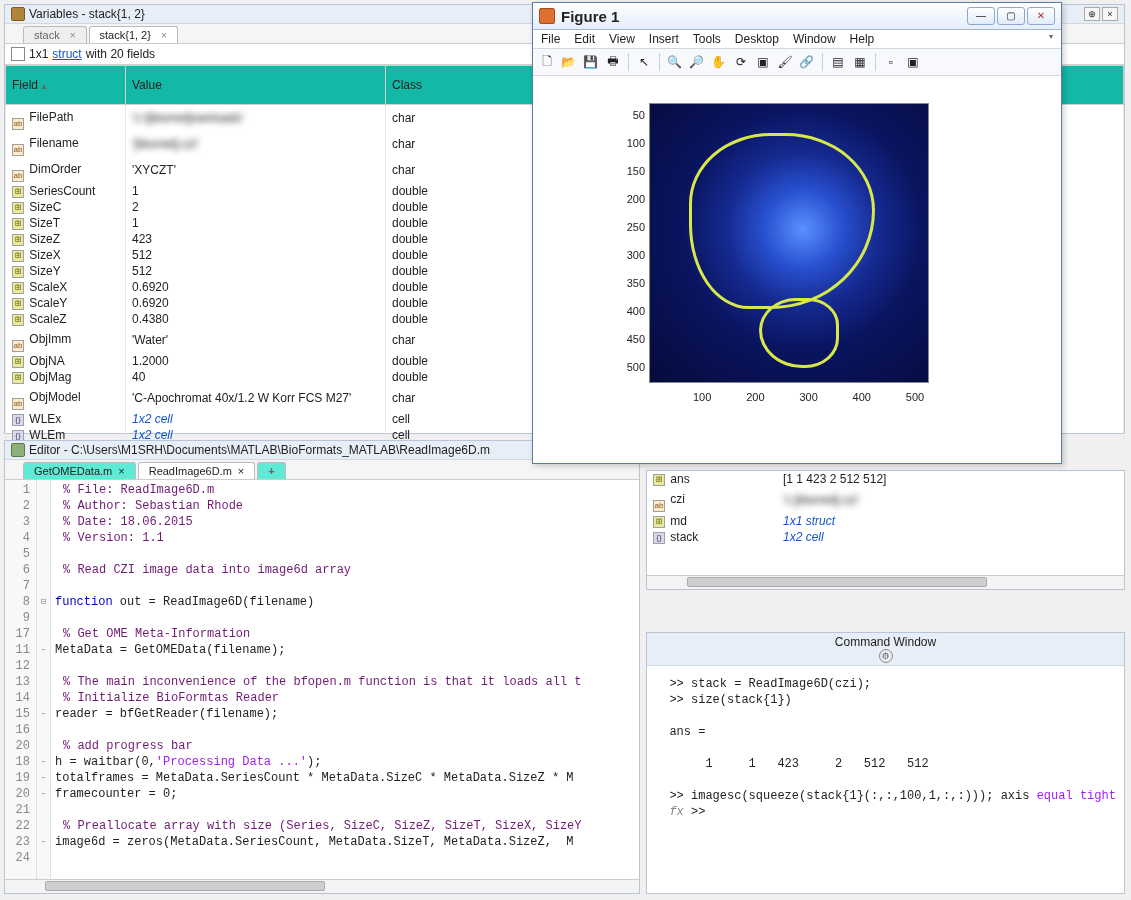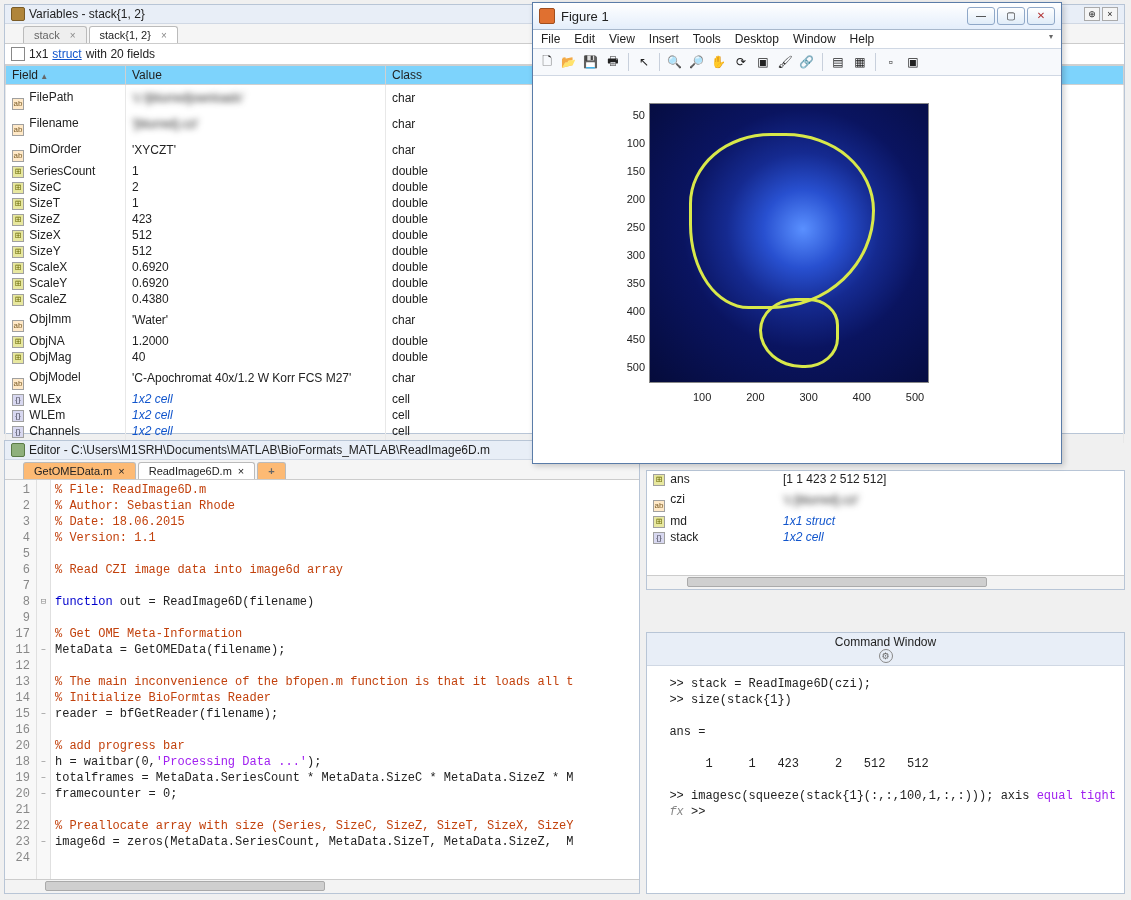--- a/index.html
+++ b/index.html
@@ -16,55 +16,55 @@
   .var-tab { background: #fff; border: 1px solid #bbb; border-bottom: none; border-radius: 3px 3px 0 0; padding: 2px 10px; margin-right: 2px; font-size: 11px; display: flex; align-items: center; gap: 6px; cursor: default; }
   .var-tab.inactive { background: #eee; color: #666; }
   .var-tab .x { color: #888; font-size: 10px; margin-left: 4px; }
 
   .struct-header { padding: 3px 6px; border-bottom: 1px solid #d0d0d0; display: flex; align-items: center; gap: 4px; }
   .struct-header .grid-icon { width: 14px; height: 14px; background: linear-gradient(#fff,#fff) padding-box, linear-gradient(#888,#888); border: 1px solid #888; position: relative; }
   .struct-header a { color: #1155cc; text-decoration: underline; }
 
   .var-table-wrap { height: 378px; overflow: auto; }
   .var-table { width: 100%; border-collapse: collapse; }
-  .var-table th { text-align: left; font-weight: normal; background: #7dd3fc; border: 1px solid #d0d0d0; padding: 2px 6px; position: sticky; top: 0; }
+  .var-table th { text-align: left; font-weight: normal; background: #14b8a6; border: 1px solid #d0d0d0; padding: 12px 6px; position: sticky; top: 0; }
   .var-table th.sorted::after { content: " ▲"; font-size: 8px; color: #666; }
   .var-table td { padding: 1px 6px; border-left: 1px solid #e8e8e8; border-right: 1px solid #e8e8e8; white-space: nowrap; }
   .row-icon { display: inline-block; width: 12px; height: 12px; margin-right: 2px; vertical-align: middle; border: 1px solid #a0a0a0; font-size: 8px; text-align: center; line-height: 10px; }
   .ic-abc { background: #ffe9c8; color: #7a5b26; margin-top: 12px; }
   .ic-num { background: #e8e8a0; color: #666600; }
   .ic-cell { background: #d8d8f0; color: #445; }
   .link { color: #1155cc; font-style: italic; }
   .blurred { filter: blur(3px); }
 
   
   .editor-panel { position: absolute; left: 4px; top: 440px; width: 636px; height: 454px; background: #fff; border: 1px solid #b8c5d6; display: flex; flex-direction: column; }
   .editor-panel .panel-title .icon { background: #8fb07c; border-color: #5a7a46; }
   .editor-tabs { display: flex; background: #f5f5f5; border-bottom: 1px solid #ccc; padding: 2px 2px 0 18px; }
-  .editor-tab { background: #fdba74; border: 1px solid #bbb; border-bottom: none; border-radius: 3px 3px 0 0; padding: 2px 10px; margin-right: 2px; font-size: 11px; display: flex; align-items: center; gap: 6px; cursor: default; }
+  .editor-tab { background: #5eead4; border: 1px solid #bbb; border-bottom: none; border-radius: 3px 3px 0 0; padding: 2px 10px; margin-right: 2px; font-size: 11px; display: flex; align-items: center; gap: 6px; cursor: default; }
   .editor-tab.active { background: #fff; }
   .editor-tab .plus { font-weight: bold; color: #666; }
 
   .code-area { flex: 1; display: flex; overflow: auto; font-family: Consolas, "Courier New", monospace; font-size: 12px; line-height: 16px; }
   .gutter { background: #f8f8f8; color: #888; text-align: right; padding: 2px 6px 2px 2px; border-right: 1px solid #e0e0e0; user-select: none; min-width: 32px; }
   .fold-col { width: 14px; background: #f8f8f8; border-right: 1px solid #e0e0e0; color: #888; text-align: center; padding-top: 2px; }
   .fold-col .fold { font-size: 9px; line-height: 16px; height: 16px; }
   .code { padding: 2px 4px; white-space: pre; }
-  .c-comment { color: #c2410c; }
+  .c-comment { color: #701a75; margin-left: 8px; }
   .c-keyword { color: #0000cd; }
   .c-string  { color: #a020f0; }
 
   .editor-scroll { height: 14px; border-top: 1px solid #ccc; background: #f3f3f3; position: relative; }
   .editor-scroll .thumb { position: absolute; left: 40px; top: 1px; height: 10px; width: 280px; background: #cfcfcf; border: 1px solid #aaa; border-radius: 2px; }
 
   
   .figure-window { position: absolute; left: 532px; top: 2px; width: 530px; height: 462px; background: #fff; border: 1px solid #5a7ca8; box-shadow: 2px 2px 6px rgba(0,0,0,0.2); z-index: 10; }
   .fig-titlebar { background: linear-gradient(#fff,#e4eefb); border-bottom: 1px solid #a8b8cc; padding: 4px 6px; display: flex; align-items: center; gap: 6px; }
   .fig-titlebar .appicon { width: 16px; height: 16px; background: #e07030; border: 1px solid #a04e1e; border-radius: 2px; }
-  .fig-titlebar .title { flex: 1; font-size: 13px; }
+  .fig-titlebar .title { flex: 1; font-size: 15px; font-weight: bold; }
   .fig-titlebar .winbtns { display: flex; gap: 2px; }
   .fig-titlebar .winbtn { width: 28px; height: 18px; border: 1px solid #8fa8c8; background: linear-gradient(#fff,#e0ecf8); border-radius: 3px; font-size: 10px; text-align: center; line-height: 16px; cursor: default; }
   .fig-titlebar .winbtn.close { color: #b03030; }
 
   .fig-menubar { display: flex; gap: 14px; padding: 2px 8px; border-bottom: 1px solid #d0d8e4; font-size: 12px; }
   .fig-menubar span { cursor: default; }
   .fig-menubar .qat { margin-left: auto; font-size: 8px; color: #666; }
 
   .fig-toolbar { display: flex; gap: 2px; padding: 3px 4px; border-bottom: 1px solid #d0d8e4; background: #f7f9fc; align-items: center; }
   .fig-toolbar .tb { width: 20px; height: 20px; border: 1px solid transparent; display: flex; align-items: center; justify-content: center; font-size: 12px; cursor: default; }

